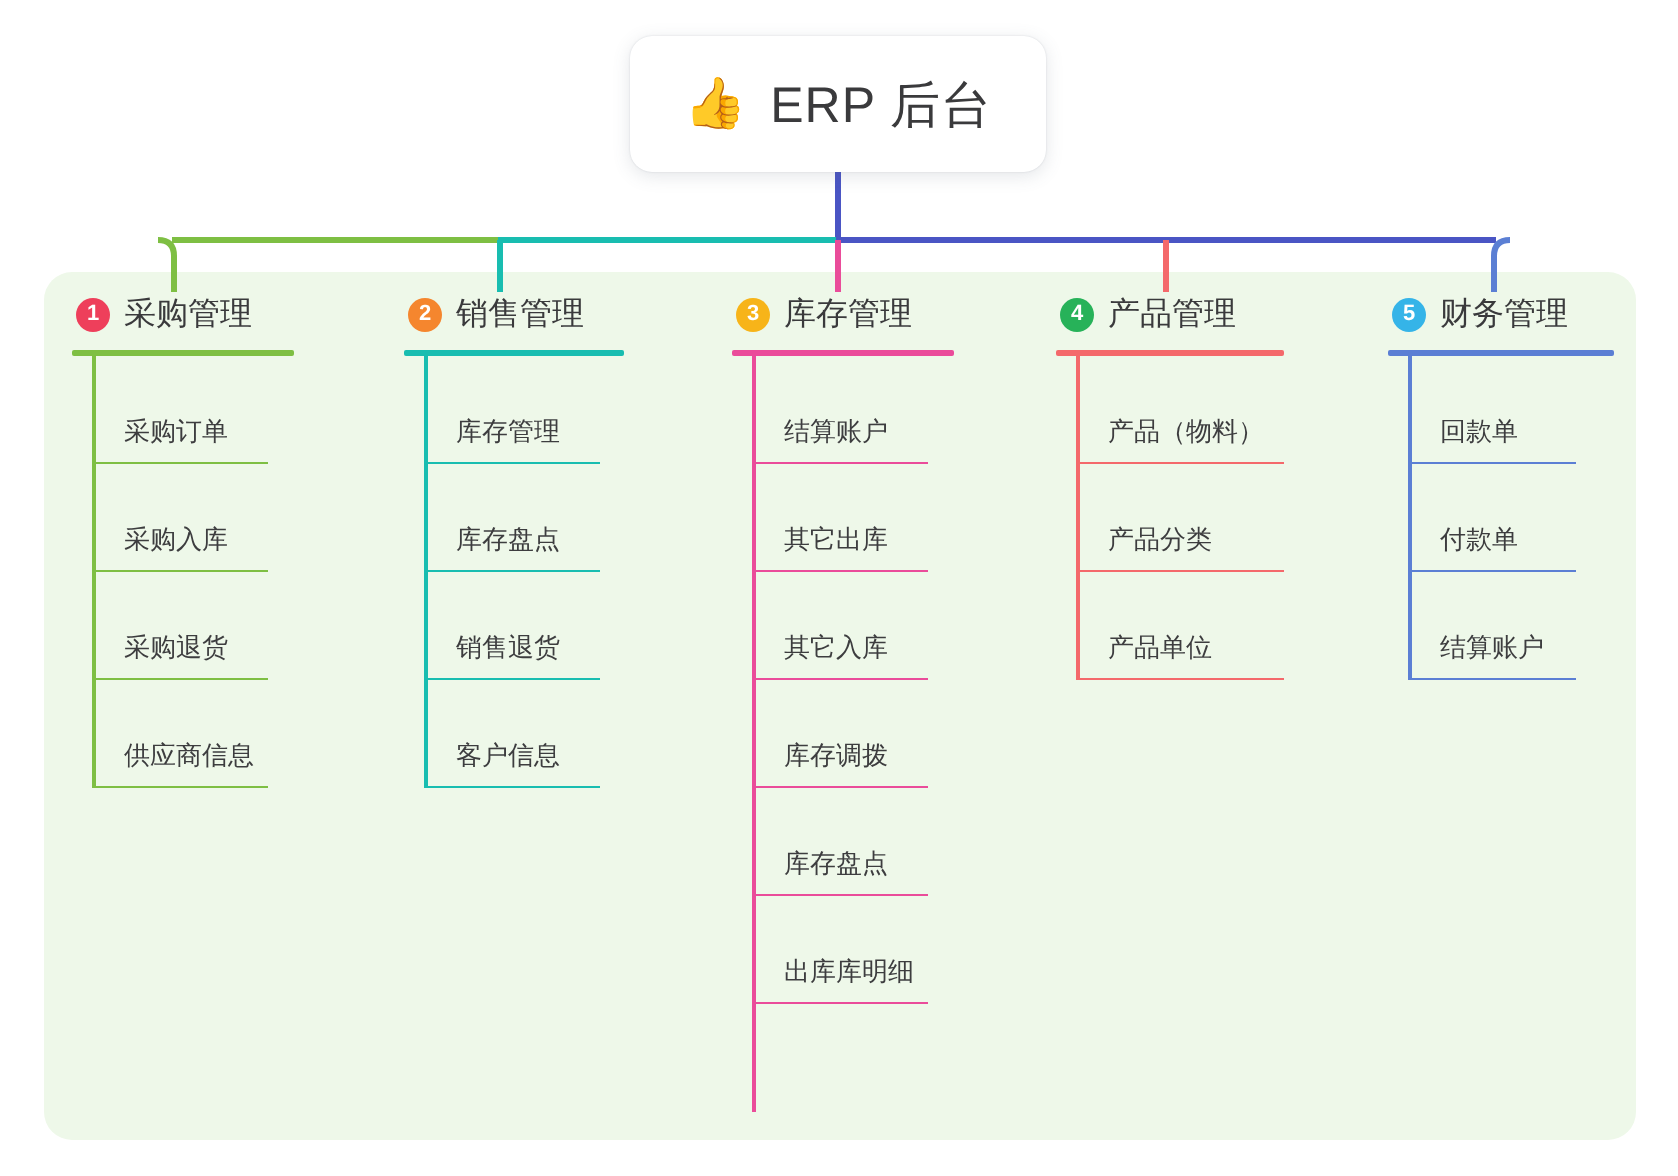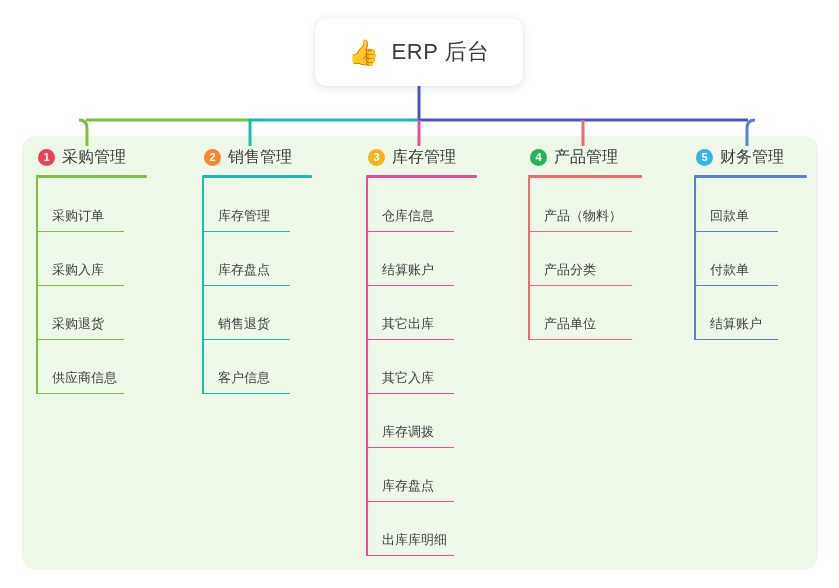--- a/index.html
+++ b/index.html
@@ -49,21 +49,21 @@
     justify-content: center;
     gap: 12px;
     box-sizing: border-box;
   }
   .root-emoji {
     font-size: 25px;
     line-height: 1;
     display: inline-block;
   }
   .root-title {
-    font-size: 22px;
+    font-size: 25px;
     color: #3a3a3c;
     letter-spacing: 0.5px;
     white-space: nowrap;
   }
 
   
   #connectors {
     position: absolute;
     left: 0; top: 0;
     width: 839px;
@@ -99,20 +99,21 @@
     font-size: 16px;
     color: #3a3a3c;
   }
   .branch-rule {
     height: 3px;
     border-radius: 1px;
     margin-top: 5px;
   }
   .children {
     position: relative;
+    margin-left: 10px;
     padding-top: 0;
     text-align: center;
   }
   .spine {
     position: absolute;
     left: 0;
     top: 0;
     width: 2px;
   }
   .child {
@@ -217,24 +218,20 @@
       </div>
       <div class="branch" style="left: 366px;">
         <div class="branch-header">
           <span class="badge" style="background: rgb(247, 180, 25);">3</span>
           <span class="branch-label">库存管理</span>
         </div>
         <div class="branch-rule" style="width: 111px; background: rgb(234, 76, 154);"></div>
         <div class="children">
           <div class="spine" style="background: rgb(234, 76, 154); height: 378px;"></div>
           <div class="child">
-            <span class="child-label">仓库信息</span>
-            <div class="child-rule" style="width: 88px; background: rgb(234, 76, 154);"></div>
-          </div>
-          <div class="child">
             <span class="child-label">结算账户</span>
             <div class="child-rule" style="width: 88px; background: rgb(234, 76, 154);"></div>
           </div>
           <div class="child">
             <span class="child-label">其它出库</span>
             <div class="child-rule" style="width: 88px; background: rgb(234, 76, 154);"></div>
           </div>
           <div class="child">
             <span class="child-label">其它入库</span>
             <div class="child-rule" style="width: 88px; background: rgb(234, 76, 154);"></div>

